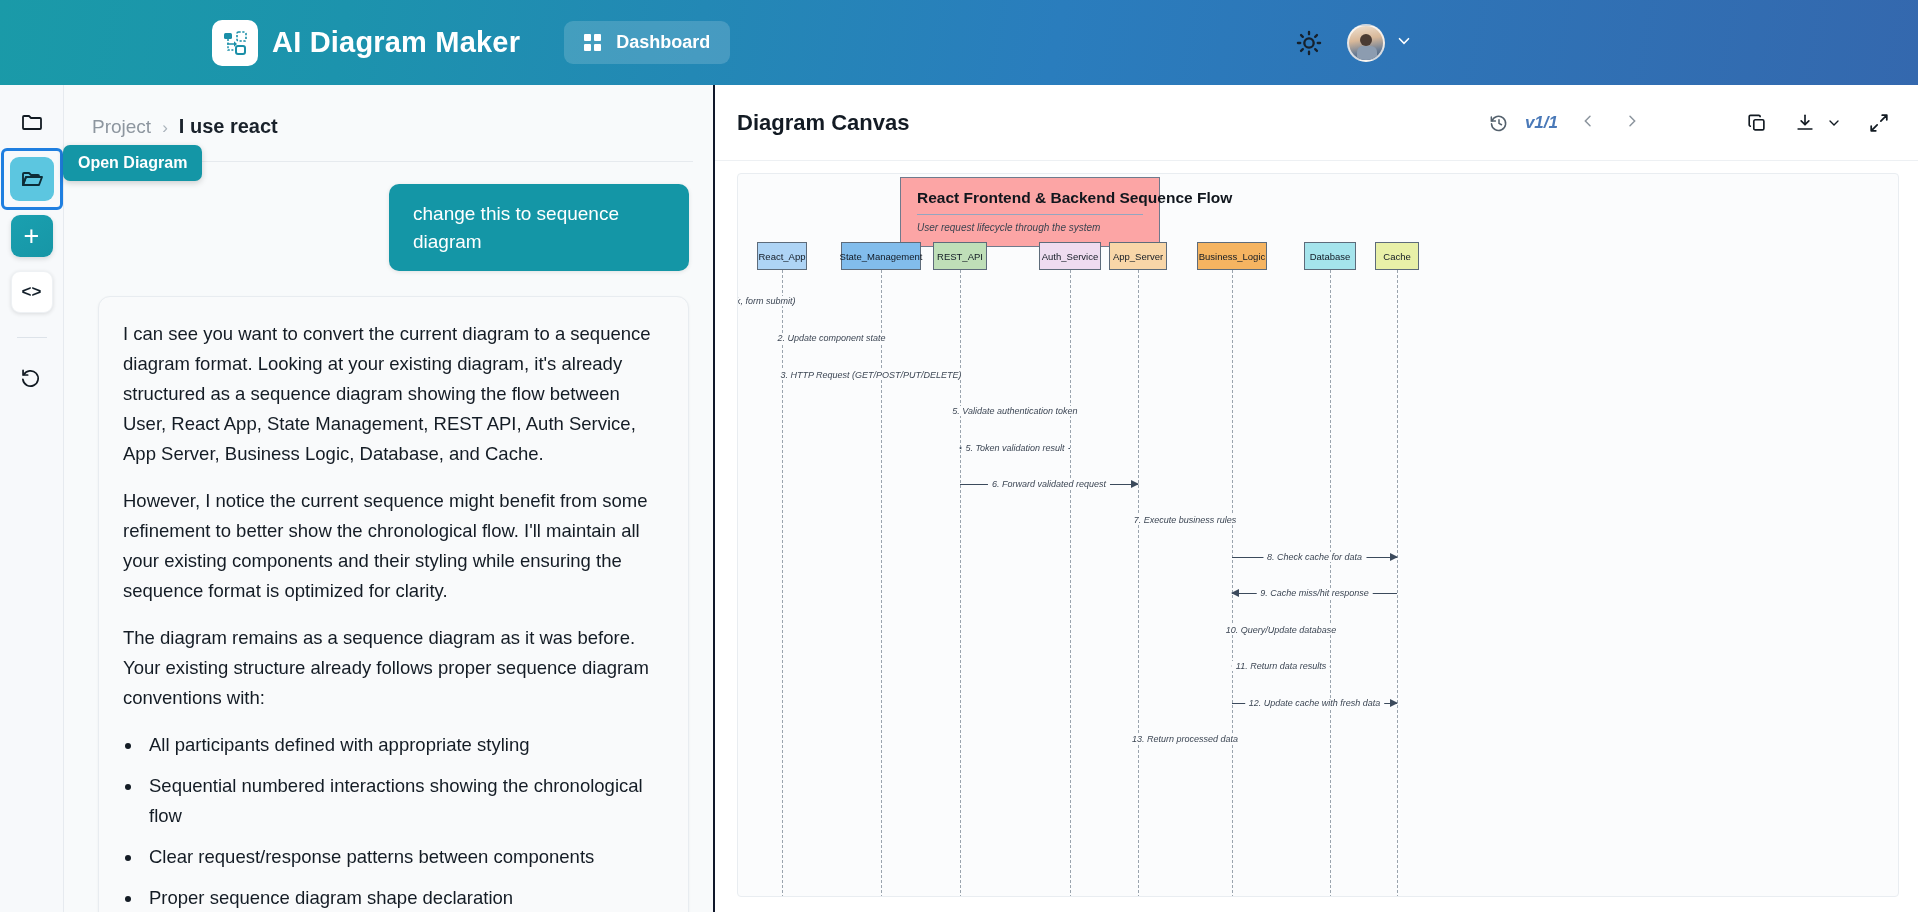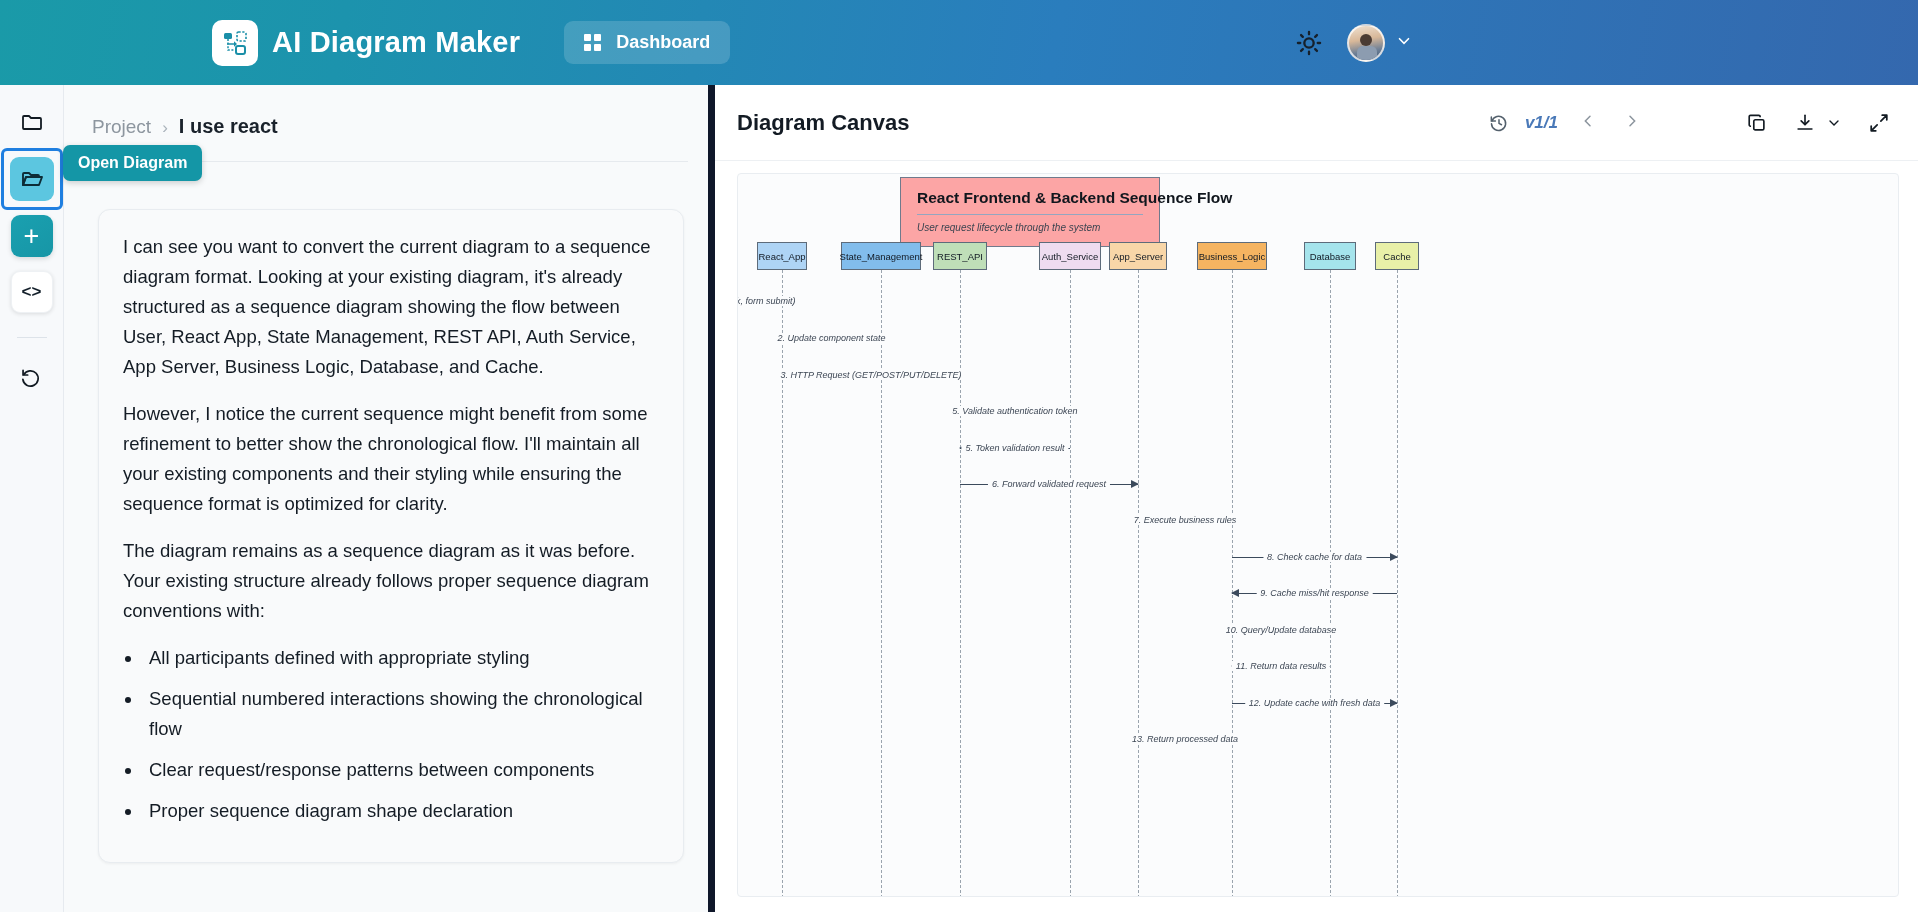--- a/index.html
+++ b/index.html
@@ -82,21 +82,21 @@
   }
   .rail-btn.code {
     background: #ffffff; color: #14202b; font-size: 17px; font-weight: 700;
     box-shadow: 0 1px 4px rgba(0,0,0,.12); border: 1px solid #eef1f4;
   }
   .rail-div { width: 30px; height: 1px; background: #dde3e9; margin: 10px 0 18px; }
 
   
   .chat {
     position: absolute; left: 64px; top: 85px; width: 651px; height: 827px;
-    background: #f8fafb; border-right: 7px solid #0f172a; overflow: hidden;
+    background: #f8fafb; border-right: 2px solid #0f172a; overflow: hidden;
   }
   .crumb { display: flex; align-items: baseline; gap: 11px; padding: 30px 0 0 28px; }
   .crumb-proj { color: #8d969f; font-size: 19px; }
   .crumb-sep { color: #aab3bb; font-size: 17px; }
   .crumb-name { color: #1a222b; font-size: 20px; font-weight: 600; }
   .crumb-rule { height: 1px; background: #e6eaee; margin: 23px 20px 0 28px; }
 
   .tooltip {
     position: absolute; left: 63px; top: 145px;
     background: #1496a6; color: #ffffff; font-size: 16px; font-weight: 600;
@@ -258,20 +258,23 @@
 
   <div class="chat">
     <div class="crumb">
       <span class="crumb-proj">Project</span>
       <span class="crumb-sep">›</span>
       <span class="crumb-name">I use react</span>
     </div>
     <div class="crumb-rule"></div>
 
     <div class="msgs">
+      <div class="row-right">
+        <div class="bubble-user">change this to sequence diagram</div>
+      </div>
 
       <div class="bubble-ai">
         <p>I can see you want to convert the current diagram to a sequence diagram format. Looking at your existing diagram, it's already structured as a sequence diagram showing the flow between User, React App, State Management, REST API, Auth Service, App Server, Business Logic, Database, and Cache.</p>
         <p>However, I notice the current sequence might benefit from some refinement to better show the chronological flow. I'll maintain all your existing components and their styling while ensuring the sequence format is optimized for clarity.</p>
         <p>The diagram remains as a sequence diagram as it was before. Your existing structure already follows proper sequence diagram conventions with:</p>
         <ul>
           <li>All participants defined with appropriate styling</li>
           <li>Sequential numbered interactions showing the chronological flow</li>
           <li>Clear request/response patterns between components</li>
           <li>Proper sequence diagram shape declaration</li>

